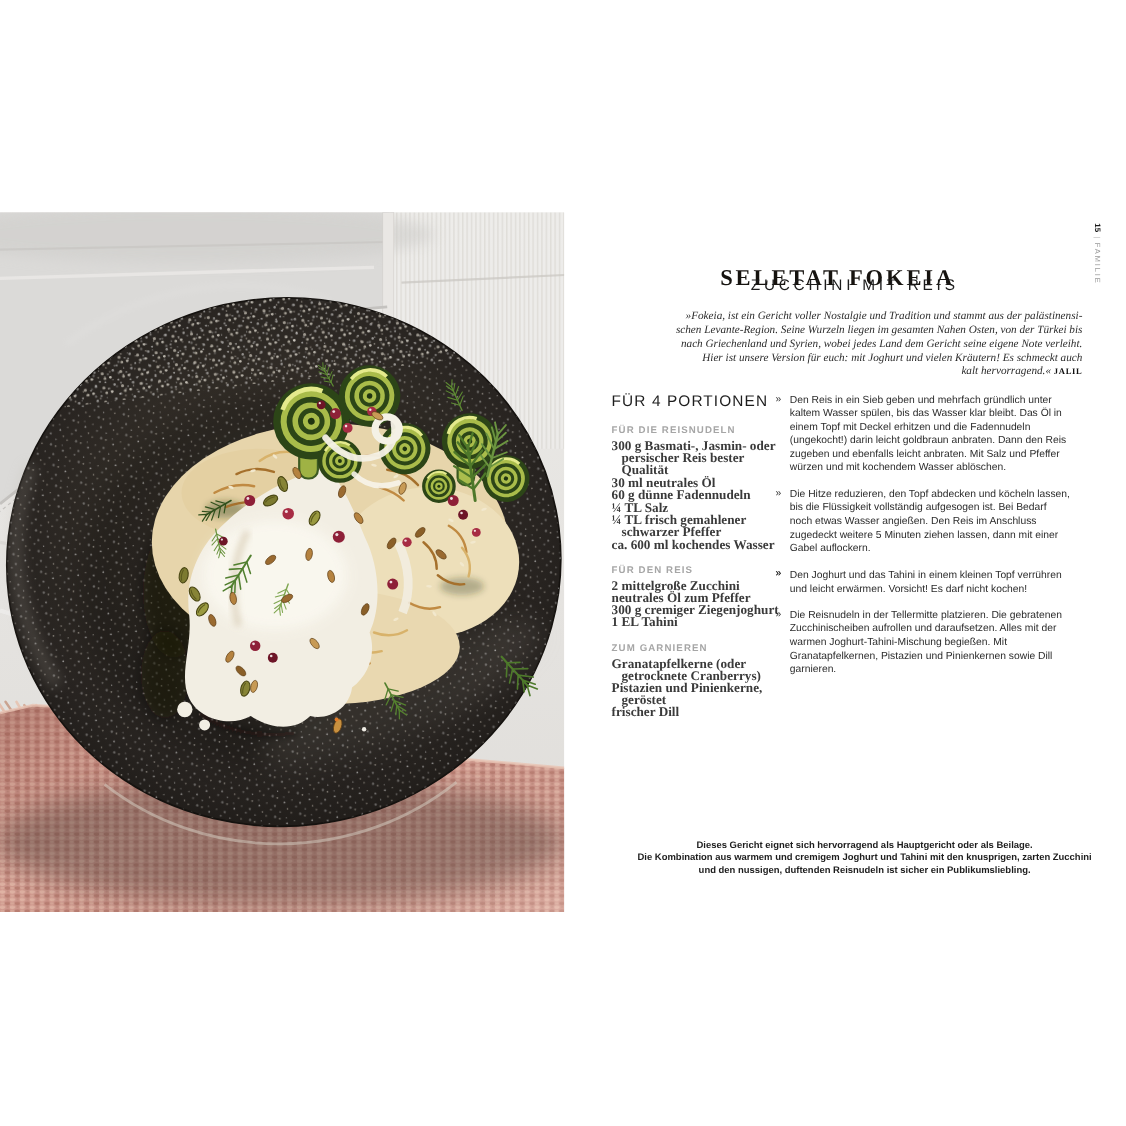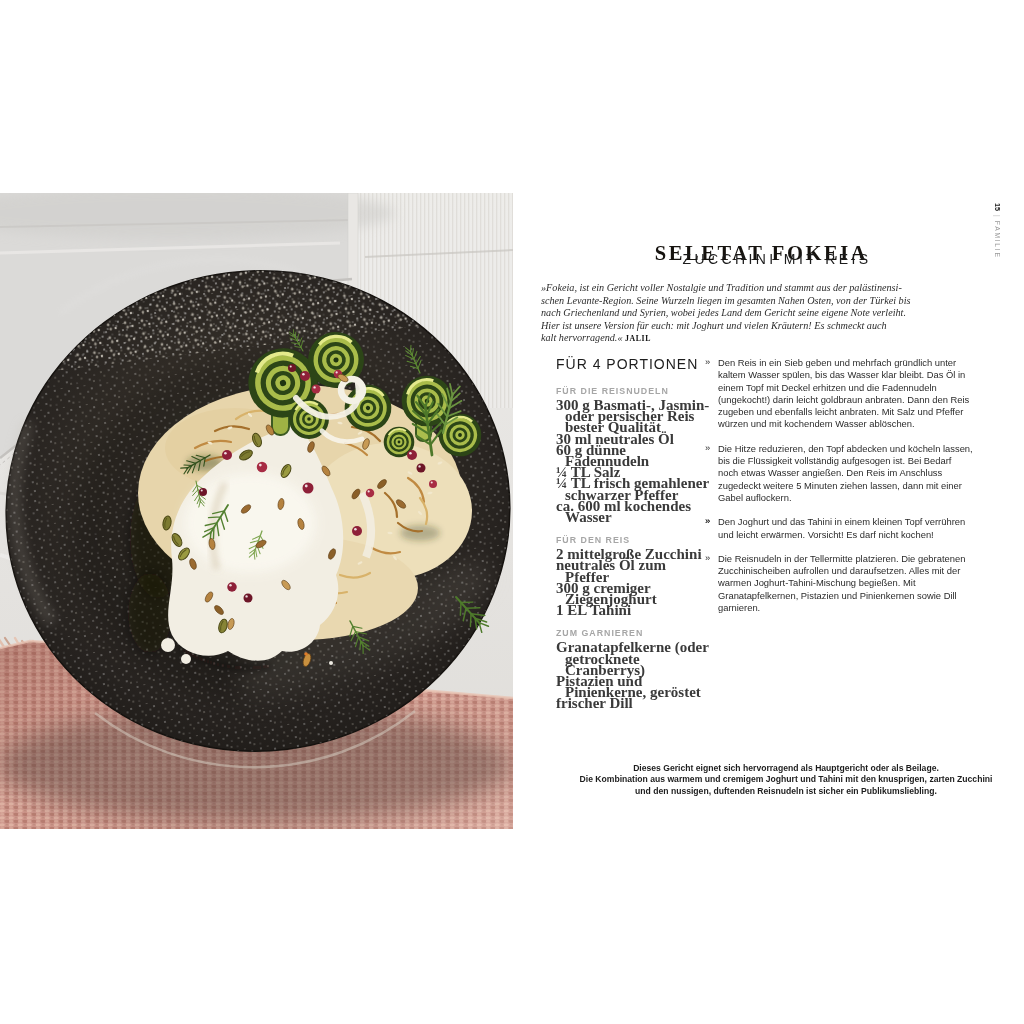--- a/index.html
+++ b/index.html
@@ -18,31 +18,31 @@
   .photo{position:absolute;left:0;top:193px;width:513px;height:636px;margin:0;}
   .photo svg{display:block;width:513px;height:636px;}
 
   
   .recipe{position:absolute;left:513px;top:0;width:511px;height:1024px;}
   .title{position:absolute;top:227px;left:0;right:14px;margin:16px;text-align:center;
          font-family:"Liberation Serif",serif;font-weight:700;font-size:20.5px;line-height:1;
          letter-spacing:2.6px;color:#16130f;}
   .subtitle{position:absolute;top:252px;left:0;right:14px;margin:0;text-align:center;
             font-size:14px;line-height:1;font-weight:400;letter-spacing:3.4px;color:#1c1c1c;padding-left:31px;}
-  .quote{position:absolute;top:282px;left:28px;right:40px;margin:0;text-align:left;
+  .quote{position:absolute;top:282px;left:28px;right:40px;margin:0;text-align:right;
          font-family:"Liberation Serif",serif;font-style:italic;font-size:10.2px;line-height:12.6px;
          color:#2c2c2c;white-space:pre-line;}
   .quote strong{font-style:normal;font-family:Liberation Serif, serif;font-size:7.8px;
                 letter-spacing:.6px;color:#111;font-weight:700;}
 
   .ingredients{position:absolute;left:43px;top:356px;width:155px;}
   .servings{margin:0 0 14px;font-size:14px;letter-spacing:1px;color:var(--text-primary);font-weight:400;}
   .ingredients h4{margin:12px 0 4px;font-size:8.8px;letter-spacing:1px;color:var(--heading-muted);font-weight:700;}
   .ingredients ul{list-style:none;margin:0;padding:0;font-family:"Liberation Serif",serif;
-                  font-weight:700;font-size:15px;line-height:11.2px;color:var(--ingredient-text);}
+                  font-weight:700;font-size:12px;line-height:11.2px;color:var(--ingredient-text);}
   .ingredients li{padding-left:9px;text-indent:-9px;}
 
   .steps{position:absolute;left:192px;top:357px;width:268px;}
   .step{position:relative;padding-left:13px;margin:0 0 12px;font-size:9.4px;line-height:12.3px;
         color:var(--text-body);}
   .step .bullet{position:absolute;left:0;top:-1px;color:#2b2b2b;}
 
   .footnote{position:absolute;top:763px;left:58px;width:430px;margin:0;text-align:center;
             font-size:8.6px;line-height:11.4px;font-weight:700;color:#1d1d1d;white-space:pre-line;}
 

